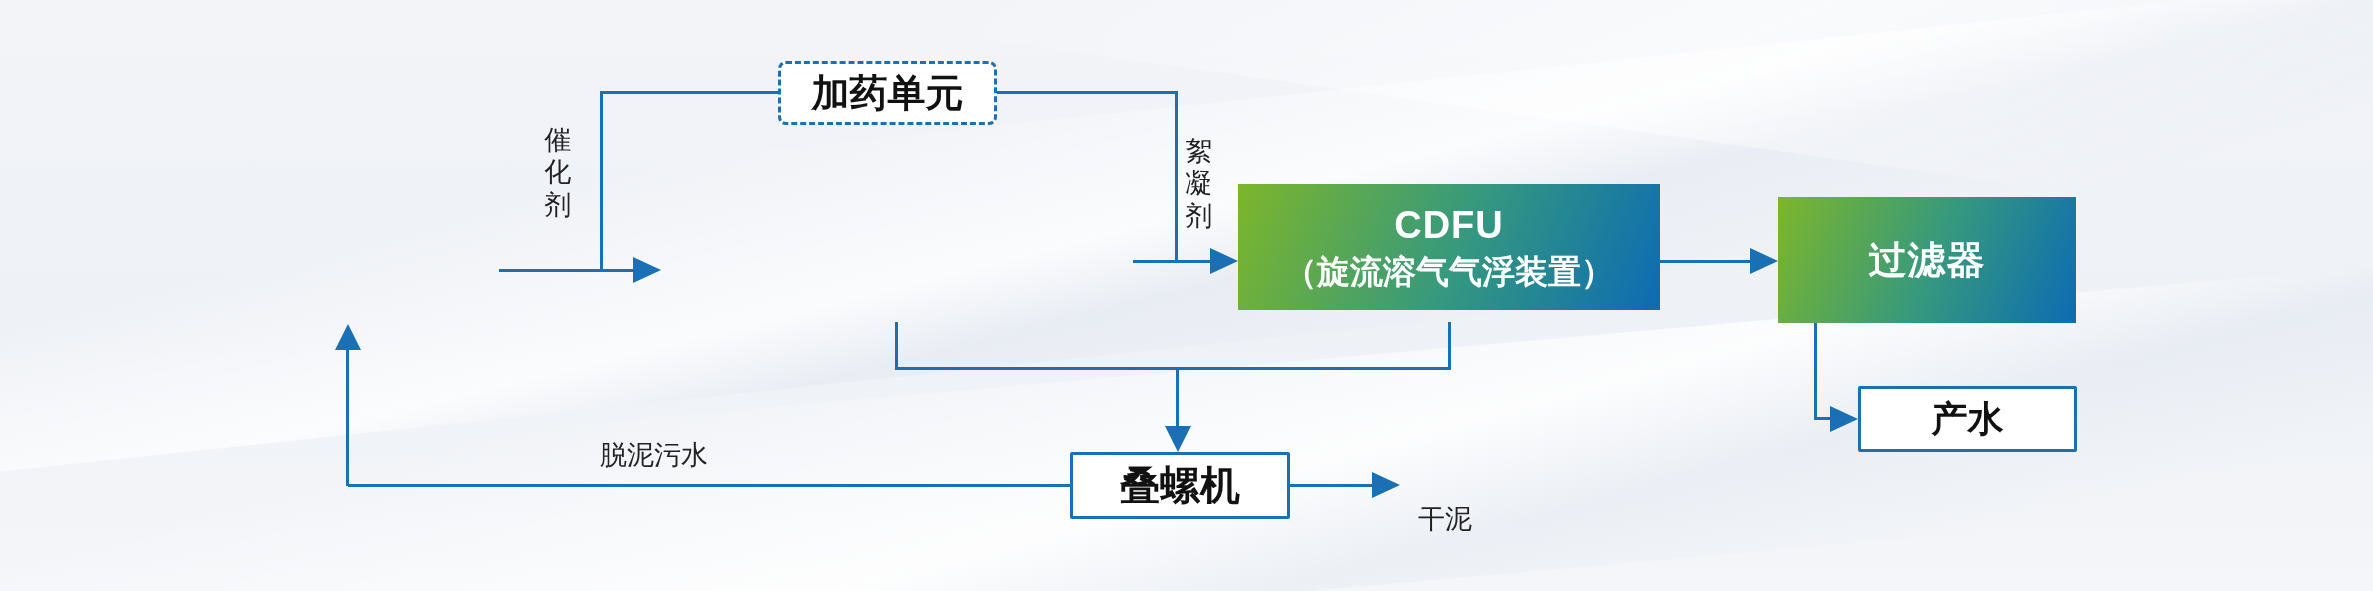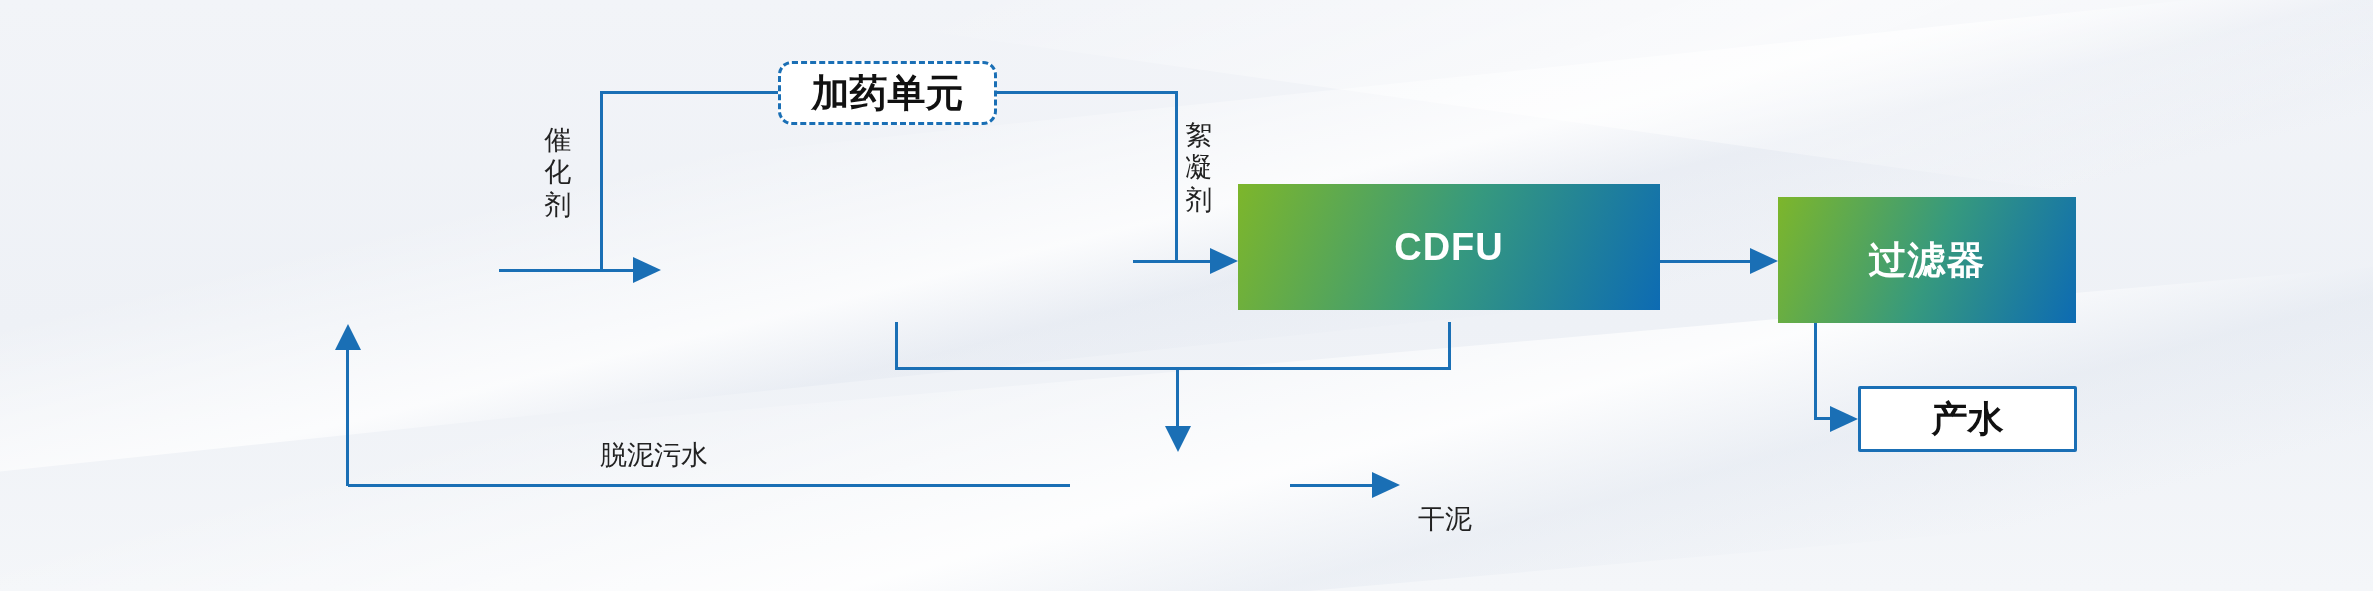--- a/index.html
+++ b/index.html
@@ -41,21 +41,21 @@
     border:3px solid var(--line,#1a6fb5);
     color:#111111;
     font-weight:700;
     border-radius:2px;
   }
   .dashedbox{
     background:#ffffff;
     border:3px dashed var(--line,#1a6fb5);
     color:#111111;
     font-weight:700;
-    border-radius:14px;
+    border-radius:8px;
   }
   .gradbox{
     background:linear-gradient(112deg,var(--grad-start,#7db62b) 0%,#36997e 52%,var(--grad-end,#0d6bb3) 100%);
     color:#ffffff;
     font-weight:700;
     flex-direction:column;
     line-height:1.32;
   }
   .gradbox .title{font-size:38px;letter-spacing:1px;}
   .gradbox .subtitle{font-size:33px;}
@@ -113,28 +113,32 @@
   <div class="arrow right" style="left:1372px;top:472px;"></div>
 
 
   <div id="dosing-unit" class="node dashedbox">
     <span>加药单元</span>
   </div>
 
 
   <div id="cdfu" class="node gradbox">
     <span class="title">CDFU</span>
+    <span class="subtitle">（旋流溶气气浮装置）</span>
   </div>
 
   <div id="product-water" class="node whitebox">
     <span>产水</span>
   </div>
 
   <div id="filter" class="node gradbox">
     <span class="title">过滤器</span>
   </div>
 
+  <div id="screw-press" class="node whitebox">
+    <span>叠螺机</span>
+  </div>
 
   <div class="vlbl" style="left:543px;top:112px;">催化剂</div>
-  <div class="vlbl" style="left:1184px;top:107px;">絮凝剂</div>
+  <div class="vlbl" style="left:1184px;top:123px;">絮凝剂</div>
   <div class="lbl" style="left:600px;top:437px;">脱泥污水</div>
   <div class="lbl" style="left:1418px;top:471px;margin-top:30px;">干泥</div>
 </div>
 
 </body></html>

